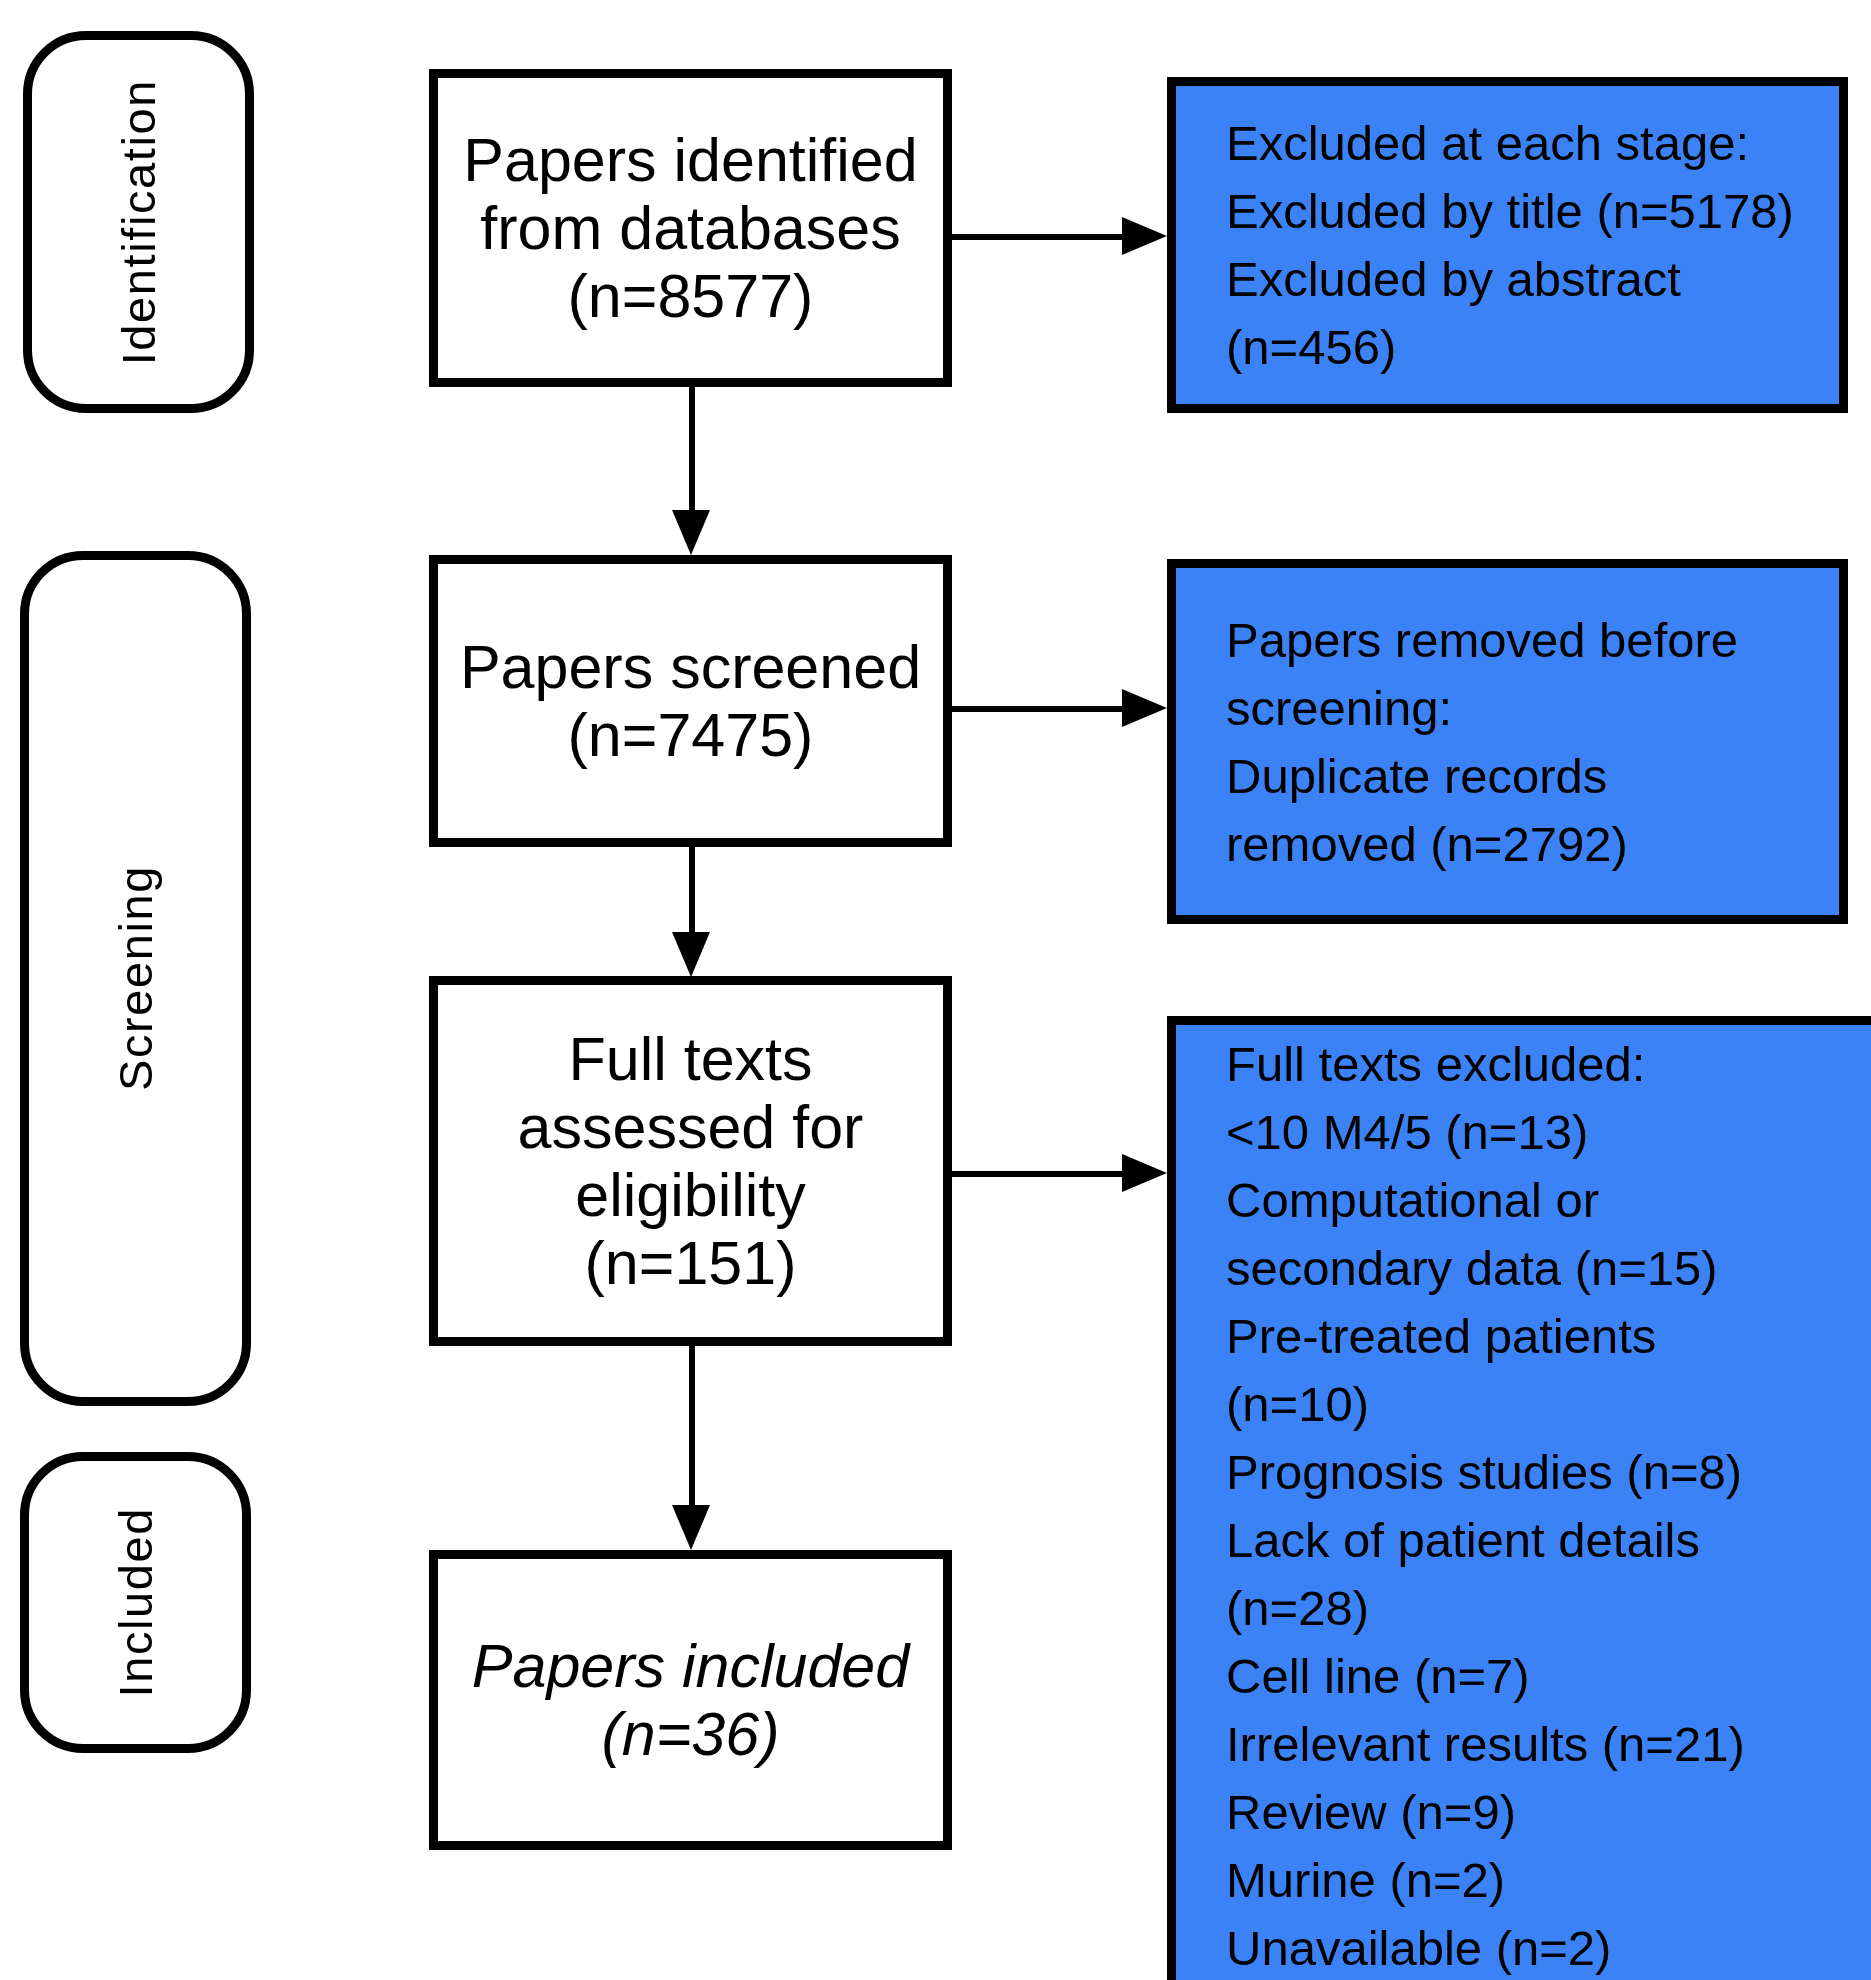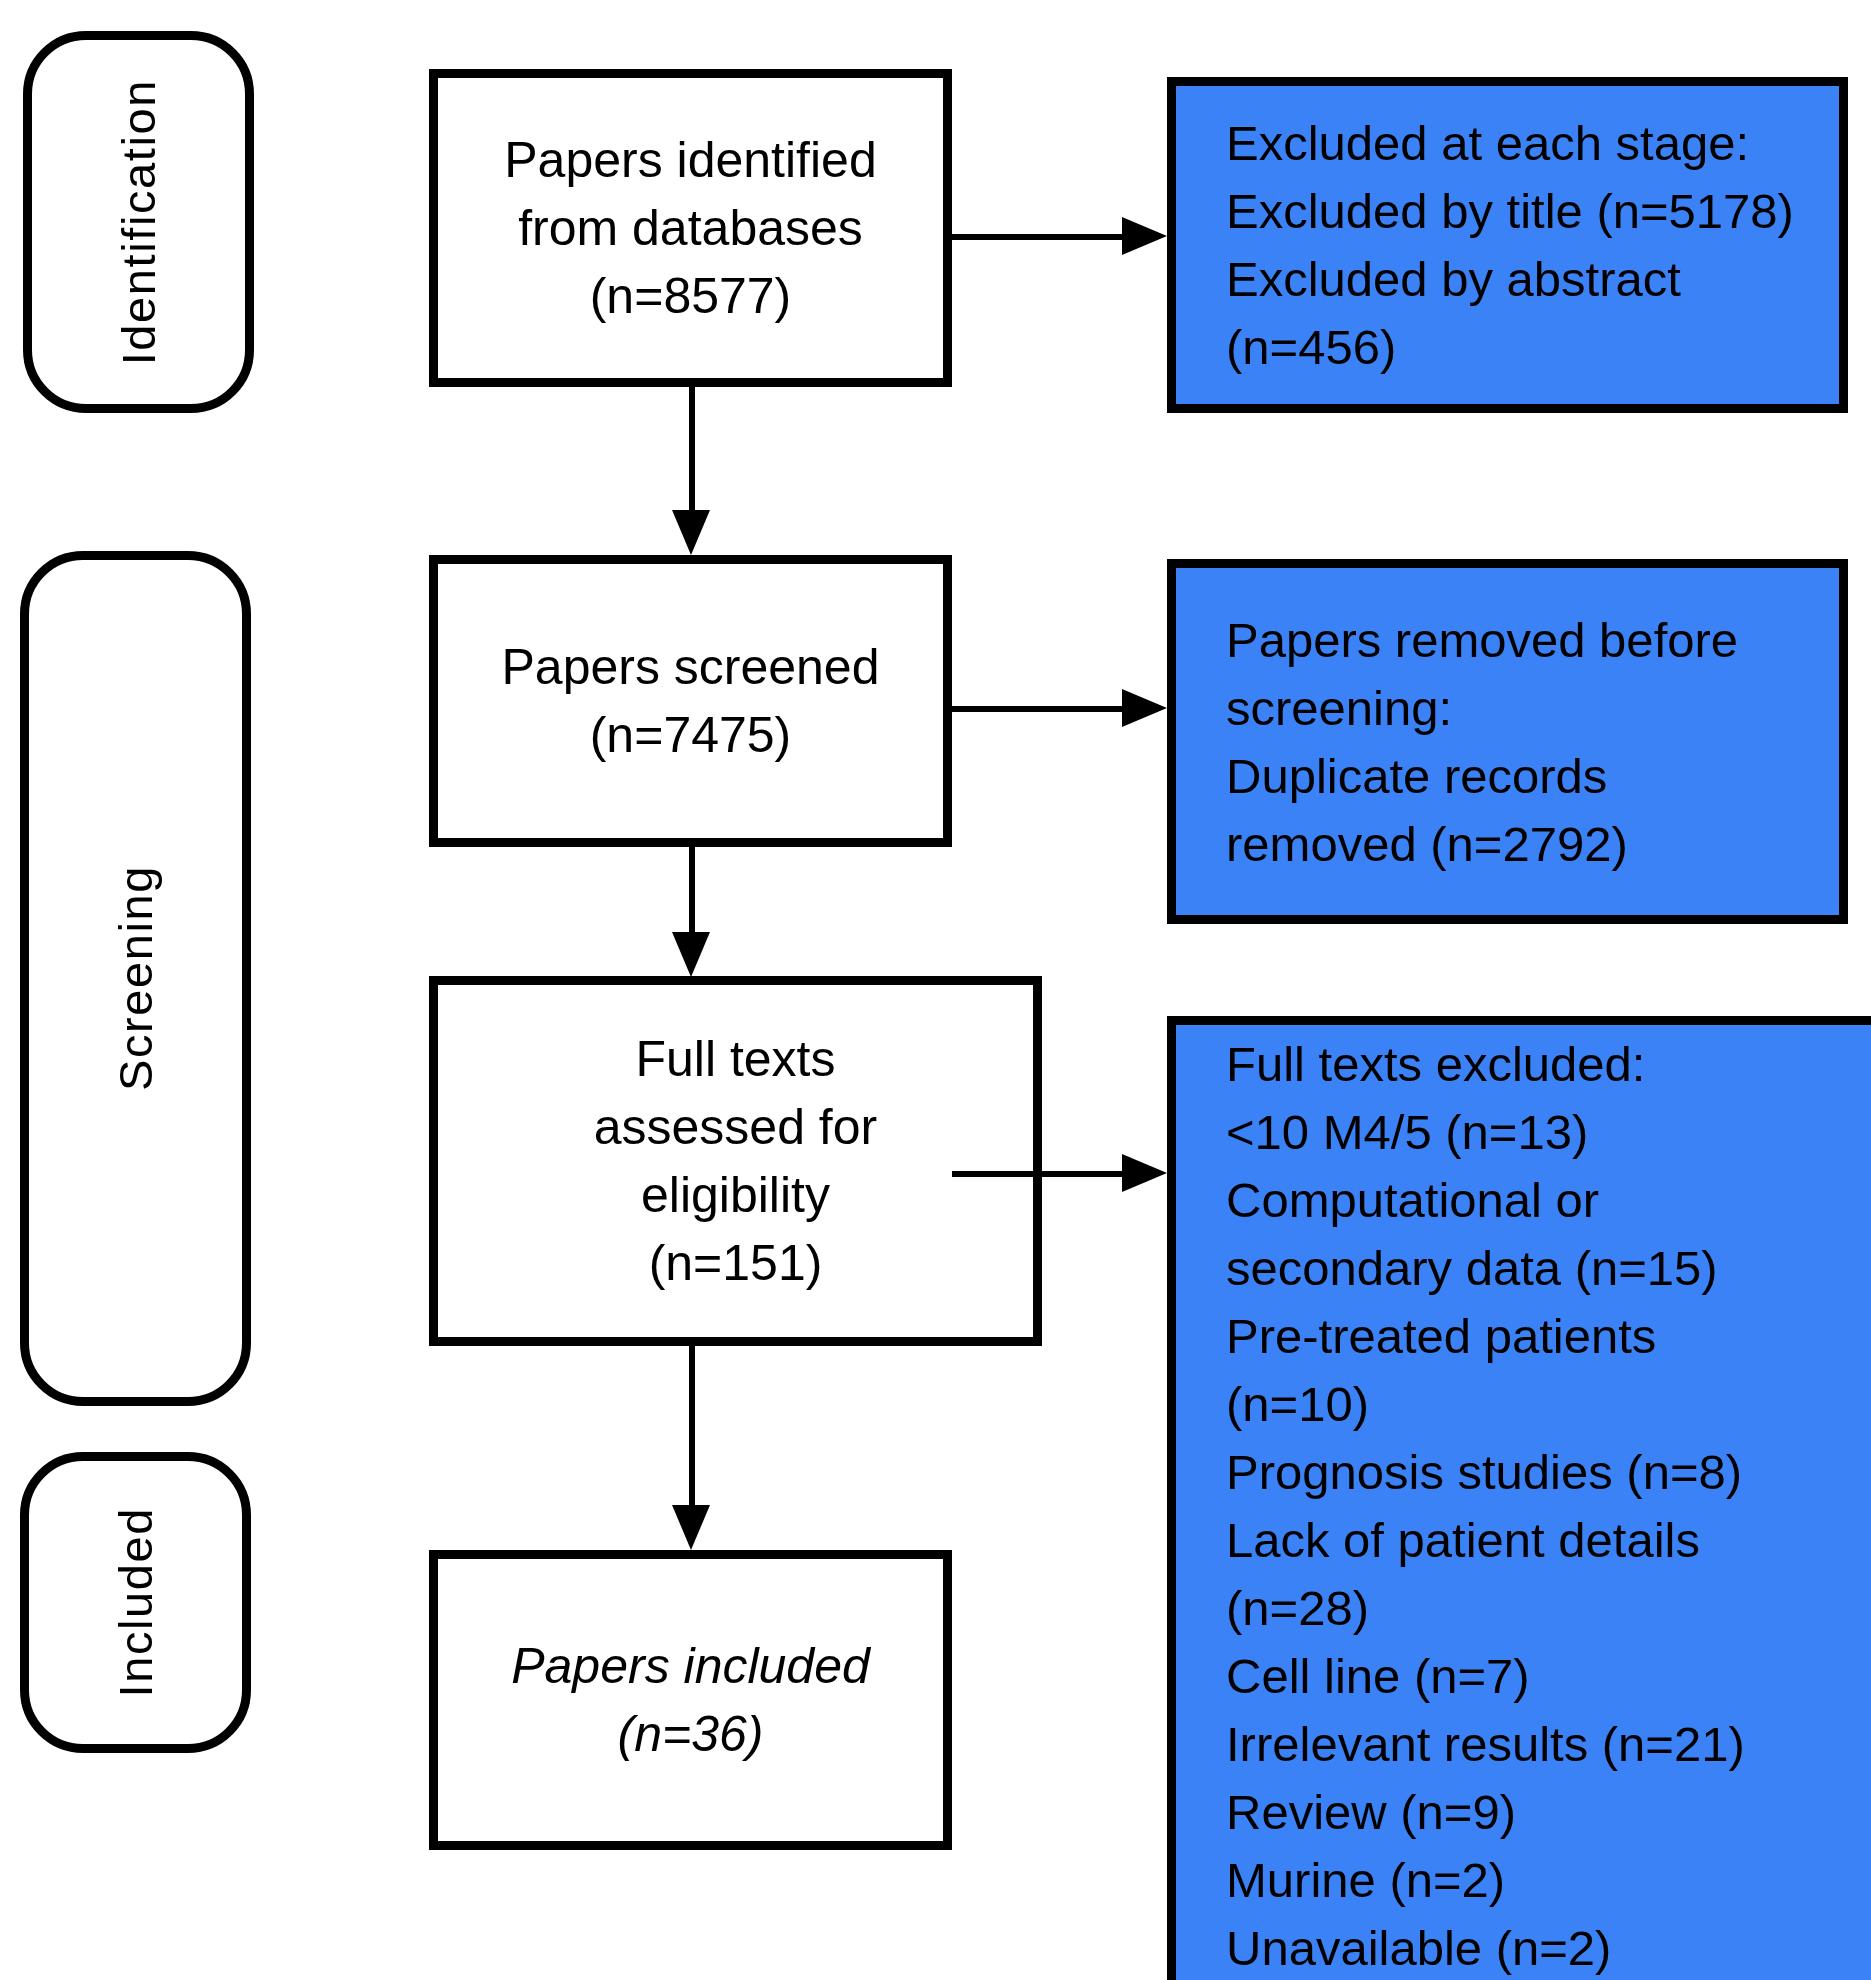--- a/index.html
+++ b/index.html
@@ -39,21 +39,21 @@
   .flow-box {
     position: absolute;
     border: 9px solid #000000;
     background: #ffffff;
     display: flex;
     align-items: center;
     justify-content: center;
     box-sizing: border-box;
   }
   .flow-box .box-text {
-    font-size: 50px;
+    font-size: 61px;
     line-height: 68px;
     text-align: center;
     white-space: pre-line;
   }
 
   
   .side-box {
     position: absolute;
     border: 9px solid #000000;
     background: #3b82f6;
@@ -98,21 +98,21 @@
     border-left: 45px solid #000000;
   }
 
   
   #stage-identification { left: 23px;  top: 31px;   width: 231px; height: 382px; }
   #stage-screening      { left: 20px;  top: 551px;  width: 231px; height: 855px; }
   #stage-included       { left: 20px;  top: 1452px; width: 231px; height: 301px; }
 
   #box-identified { left: 429px; top: 69px;   width: 523px; height: 318px; }
   #box-screened   { left: 429px; top: 555px;  width: 523px; height: 292px; }
-  #box-fulltext   { left: 429px; top: 976px; width: 613px; height: 370px; }
+  #box-fulltext   { left: 429px; top: 976px; width: 523px; height: 370px; }
   #box-included   { left: 429px; top: 1550px; width: 523px; height: 300px; font-style: italic; }
 
   #side-excluded-stage    { left: 1167px; top: 77px;   width: 681px; height: 336px; }
   #side-removed-before    { left: 1167px; top: 559px;  width: 681px; height: 365px; }
   #side-fulltext-excluded { left: 1167px; top: 1016px; width: 764px; height: 980px; }
 
   #vline-1 { left: 689px; top: 386px;  height: 126px; }
   #ahd-1   { left: 672px; top: 510px; }
   #vline-2 { left: 689px; top: 847px; height: 87px; }
   #ahd-2   { left: 672px; top: 932px; }

